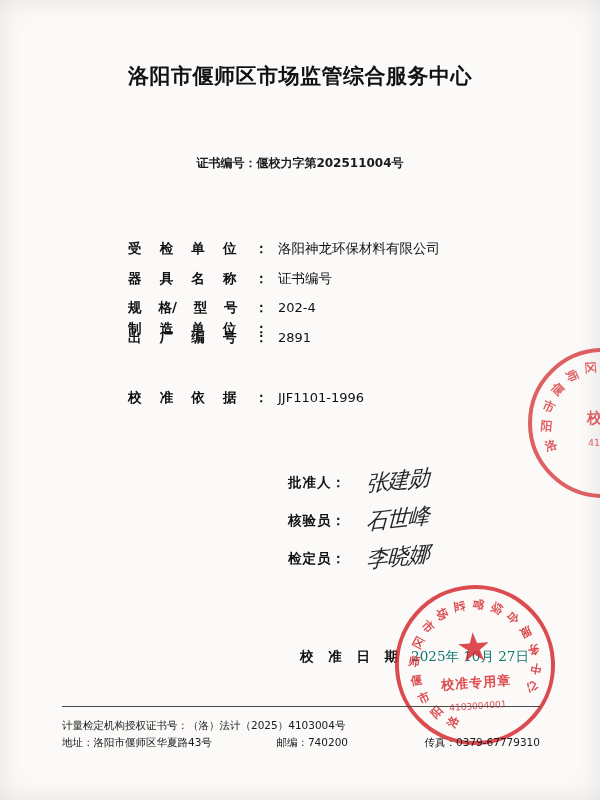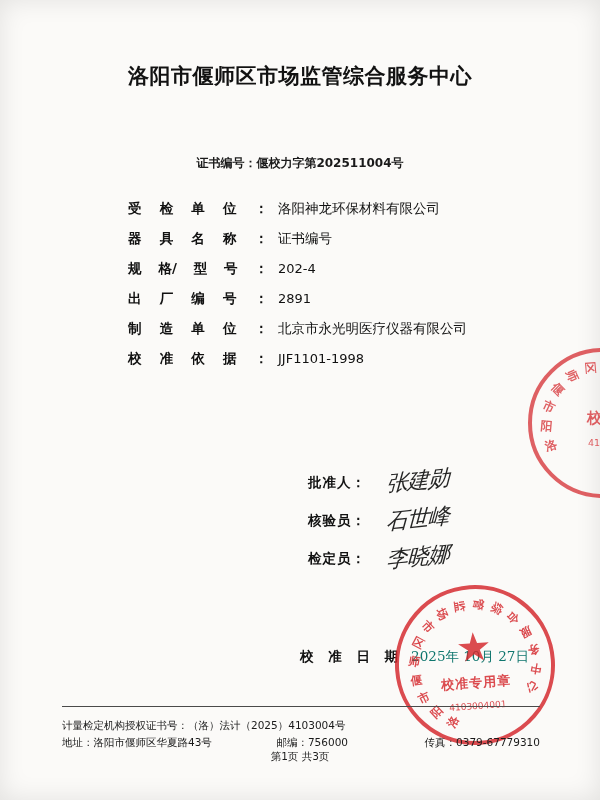--- a/index.html
+++ b/index.html
@@ -95,31 +95,32 @@
   }
   .field-label span {
     display: inline-block;
   }
   .field-value {
     font-size: 13.5px;
     color: #111;
     font-family: "DejaVu Serif", "Liberation Serif", serif;
     padding-left: 10px;
     white-space: nowrap;
+    margin-top: 40px;
   }
   .field-value.latin {
     font-family: "DejaVu Sans", "Liberation Sans", sans-serif;
     font-size: 13px;
   }
 
   
   .sign-block {
     position: absolute;
     top: 470px;
-    left: 308px;
+    left: 288px;
     width: 280px;
   }
   .sign-row {
     position: relative;
     height: 38px;
   }
   .sign-label {
     position: absolute;
     left: 0;
     top: 4px;
@@ -344,31 +345,30 @@
         <div class="field-value latin">2891</div>
       </div>
       <div class="field-row">
         <div class="field-label">
             <span>制</span>
             <span>造</span>
             <span>单</span>
             <span>位</span>
             <span>：</span>
           </div>
-        <div class="field-value">北京市永光明医疗仪器有限公司</div>
       </div>
       <div class="field-row">
         <div class="field-label">
             <span>校</span>
             <span>准</span>
             <span>依</span>
             <span>据</span>
             <span>：</span>
           </div>
-        <div class="field-value latin">JJF1101-1998</div>
+        <div class="field-value latin">JJF1101-1996</div>
       </div>
     </div>
 
     <div class="sign-block">
       <div class="sign-row">
         <div class="sign-label">批准人：</div>
         <div class="sign-hand">张建勋</div>
       </div>
       <div class="sign-row">
         <div class="sign-label">核验员：</div>
@@ -427,21 +427,20 @@
       <div class="seal-center-text">校准专用章</div>
       <div class="seal-bottom-code">4103004001</div>
     </div>
 
     <div class="footer">
       <div class="footer-row">
         <div class="footer-left">计量检定机构授权证书号：（洛）法计（2025）4103004号</div>
       </div>
       <div class="footer-row">
         <div class="footer-left">地址：洛阳市偃师区华夏路43号</div>
-        <div class="footer-left">邮编：756000</div>
+        <div class="footer-left">邮编：740200</div>
         <div class="footer-right">传真：0379-67779310</div>
       </div>
     </div>
 
-    <div class="page-no">第1页  共3页</div>
 
   </div>
 </div>
 
 </body></html>

